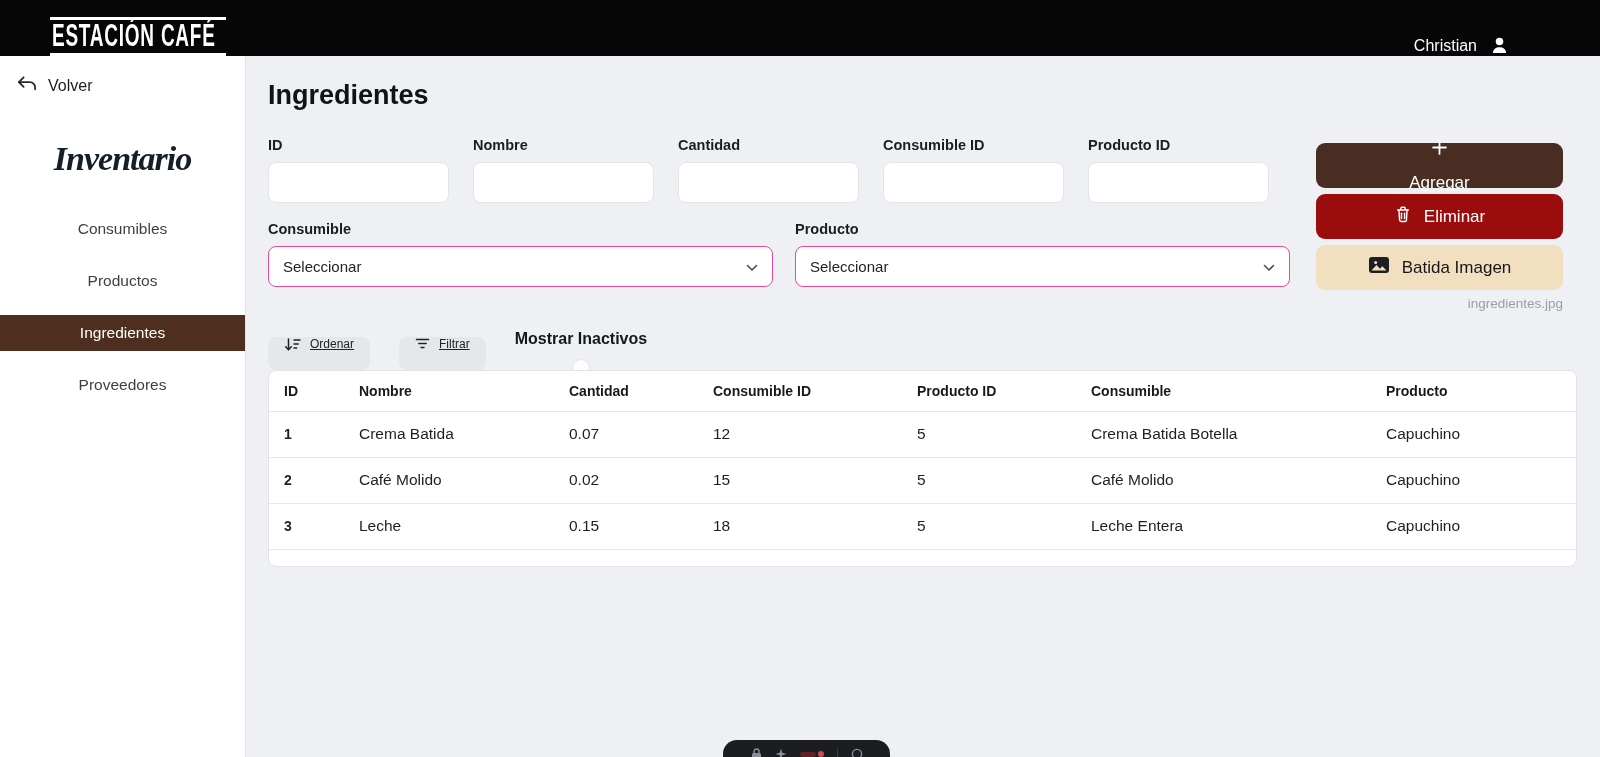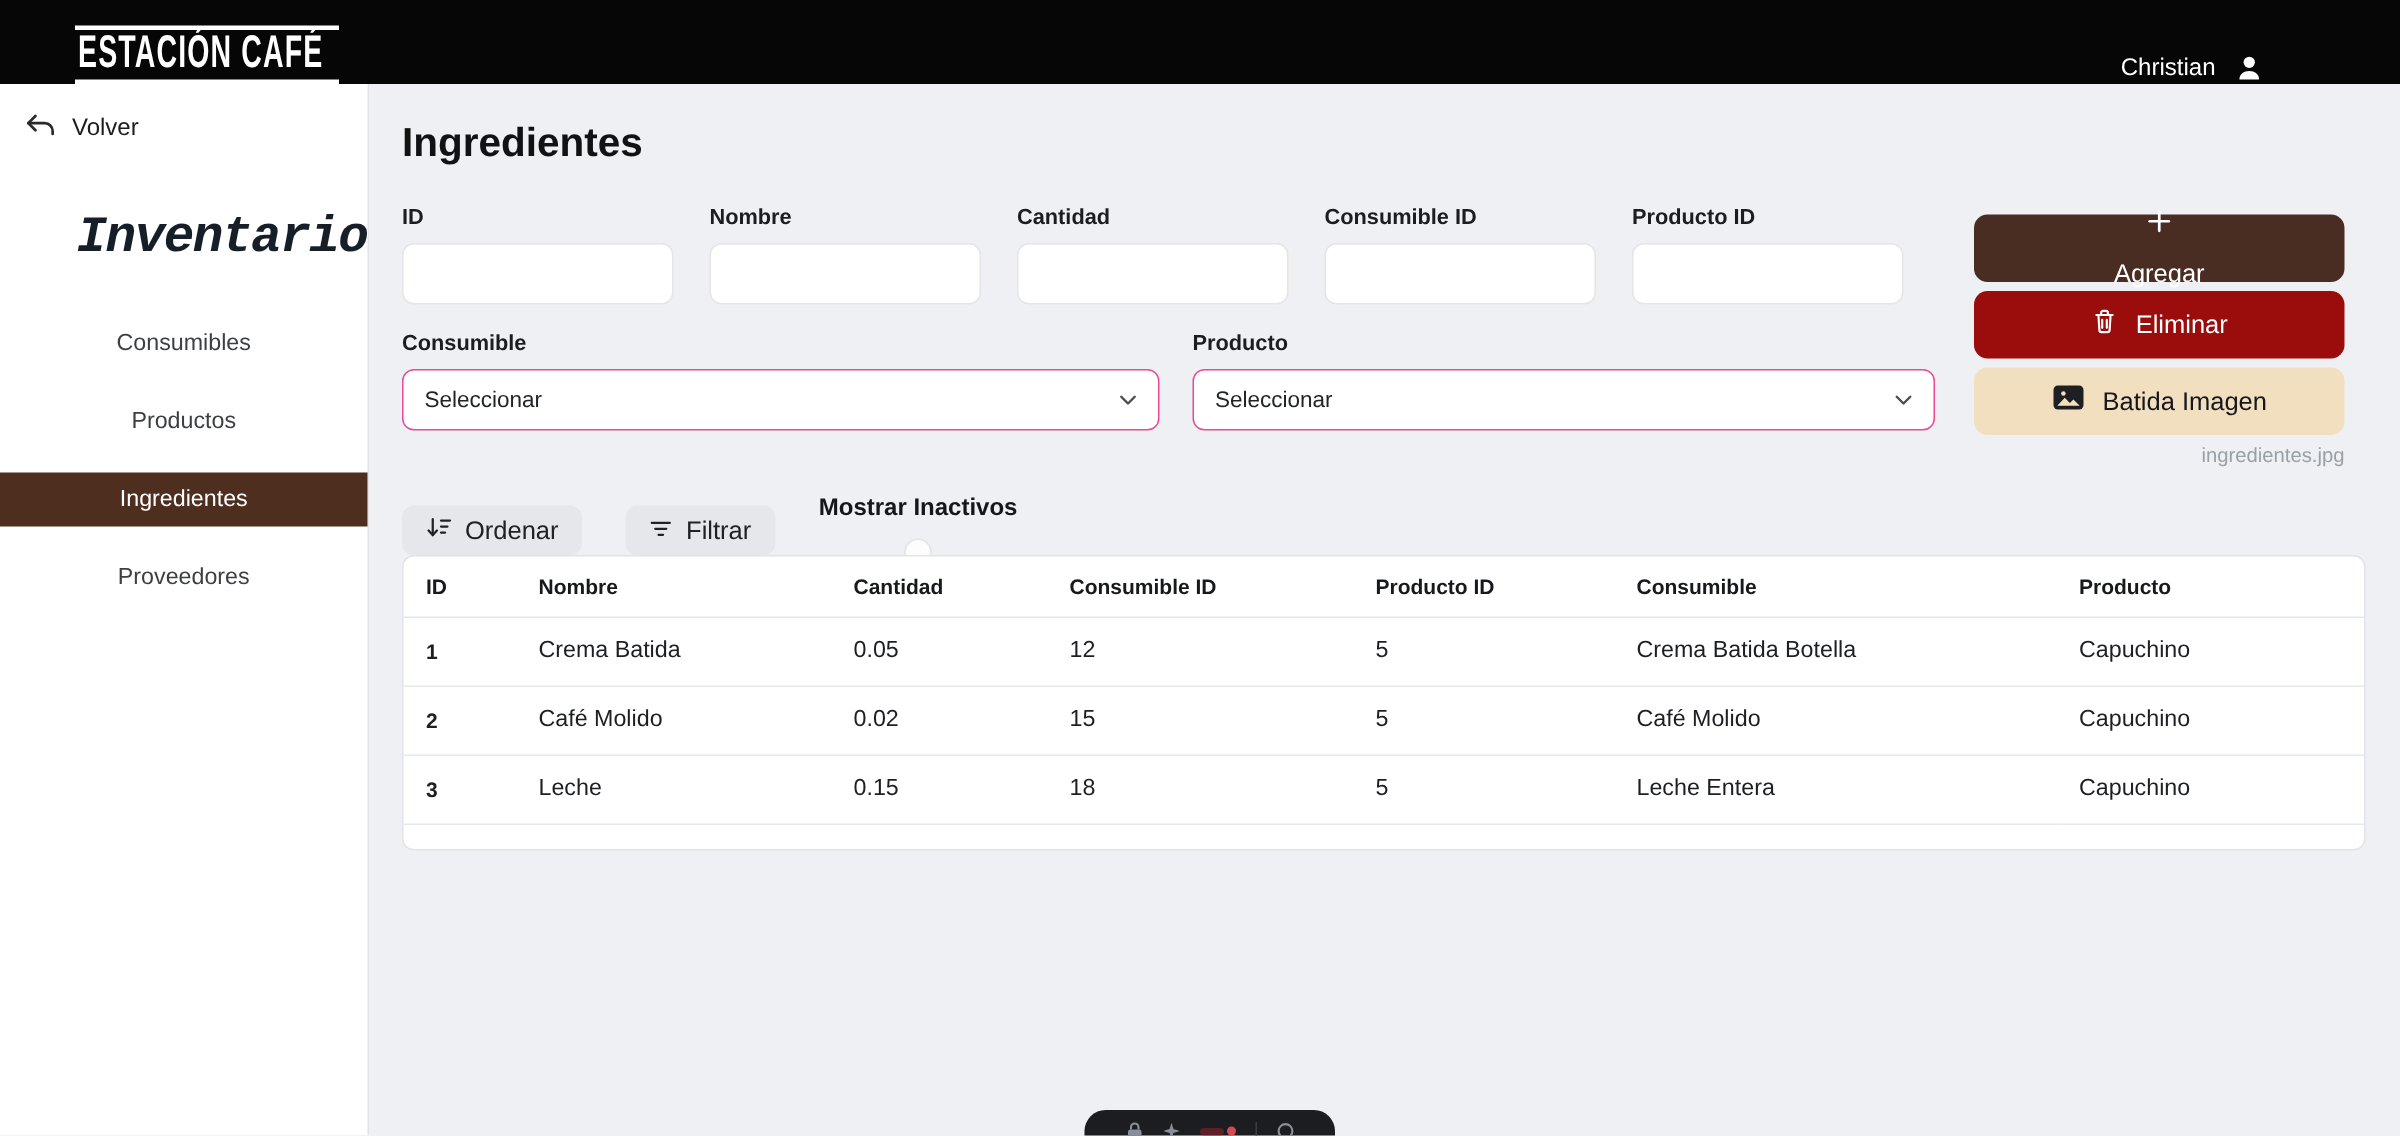--- a/index.html
+++ b/index.html
@@ -30,22 +30,22 @@
   
   .sidebar {
     position:absolute; top:56px; left:0; width:246px; bottom:0;
     background:#ffffff; border-right:1px solid #e2e3e6; z-index:5;
   }
   .volver {
     display:flex; align-items:center; gap:11px; padding:20px 0 0 16px;
     font-size:16px; color:#1d1d1f; cursor:pointer; height:40px;
   }
   .inv-title {
-    margin-top:44px; text-align:right;
-    font-family:Liberation Mono, monospace; font-style:italic; font-weight:bold;
+    margin-top:44px; text-align:center;
+    font-family:Liberation Serif, serif; font-style:italic; font-weight:bold;
     font-size:34px; color:#161f28; letter-spacing:-1px;
   }
   .nav { margin-top:33px; }
   .nav-item {
     height:36px; line-height:36px; text-align:center; font-size:15.5px;
     color:#3d3f42; margin-bottom:16px; cursor:pointer;
   }
   .nav-item.active { background:#4d2e1f; color:#ffffff; }
   
   .main { position:absolute; left:247px; top:56px; right:0; bottom:0; background:#eef0f3; }
@@ -75,22 +75,22 @@
     font-size:17px; font-family:inherit; margin-bottom:6px;
   }
   .btn-add { background:#4a2d22; color:#fff;flex-direction:column; }
   .btn-del { background:#9b0d0d; color:#fff; }
   .btn-upload { background:#f2dfc0; color:#15171a; }
   .upload-caption { text-align:right; margin-top:6px; font-size:13.5px; color:#9aa0a8; }
   
   .toolbar { position:absolute; left:21px; top:274px; display:flex; align-items:center; }
   .tool-btn {
     height:33px; background:#e5e7ea; border:none; border-radius:8px; cursor:pointer;
-    display:flex; align-items:center; gap:9px; padding:0 16px;
-    font-size:17px; color:#202225; font-family:inherit;
+    display:flex; align-items:flex-start; gap:9px; padding:0 16px;
+    font-size:12px; color:#202225; font-family:inherit;text-decoration:underline;
   }
   .tool-btn + .tool-btn { margin-left:29px; }
   .show-inactive { margin-left:29px; display:flex; align-items:center; gap:11px;flex-direction:column; }
   .show-inactive .lbl { font-size:16px; font-weight:bold; color:#15171a; }
   .toggle-circle {
     width:18px; height:18px; border-radius:50%; background:#fdfdfe;
     border:1px solid #e3e5e8; box-shadow:0 1px 2px rgba(0,0,0,.05); cursor:pointer;
   }
   
   .table-card {
@@ -293,21 +293,21 @@
             <th>Consumible ID</th>
             <th>Producto ID</th>
             <th>Consumible</th>
             <th>Producto</th>
           </tr>
         </thead>
       <tbody>
           <tr>
             <td class="c0">1</td>
             <td class="c1">Crema Batida</td>
-            <td class="c2">0.05</td>
+            <td class="c2">0.07</td>
             <td class="c3">12</td>
             <td class="c4">5</td>
             <td class="c5">Crema Batida Botella</td>
             <td class="c6">Capuchino</td>
           </tr>
           <tr>
             <td class="c0">2</td>
             <td class="c1">Café Molido</td>
             <td class="c2">0.02</td>
             <td class="c3">15</td>

